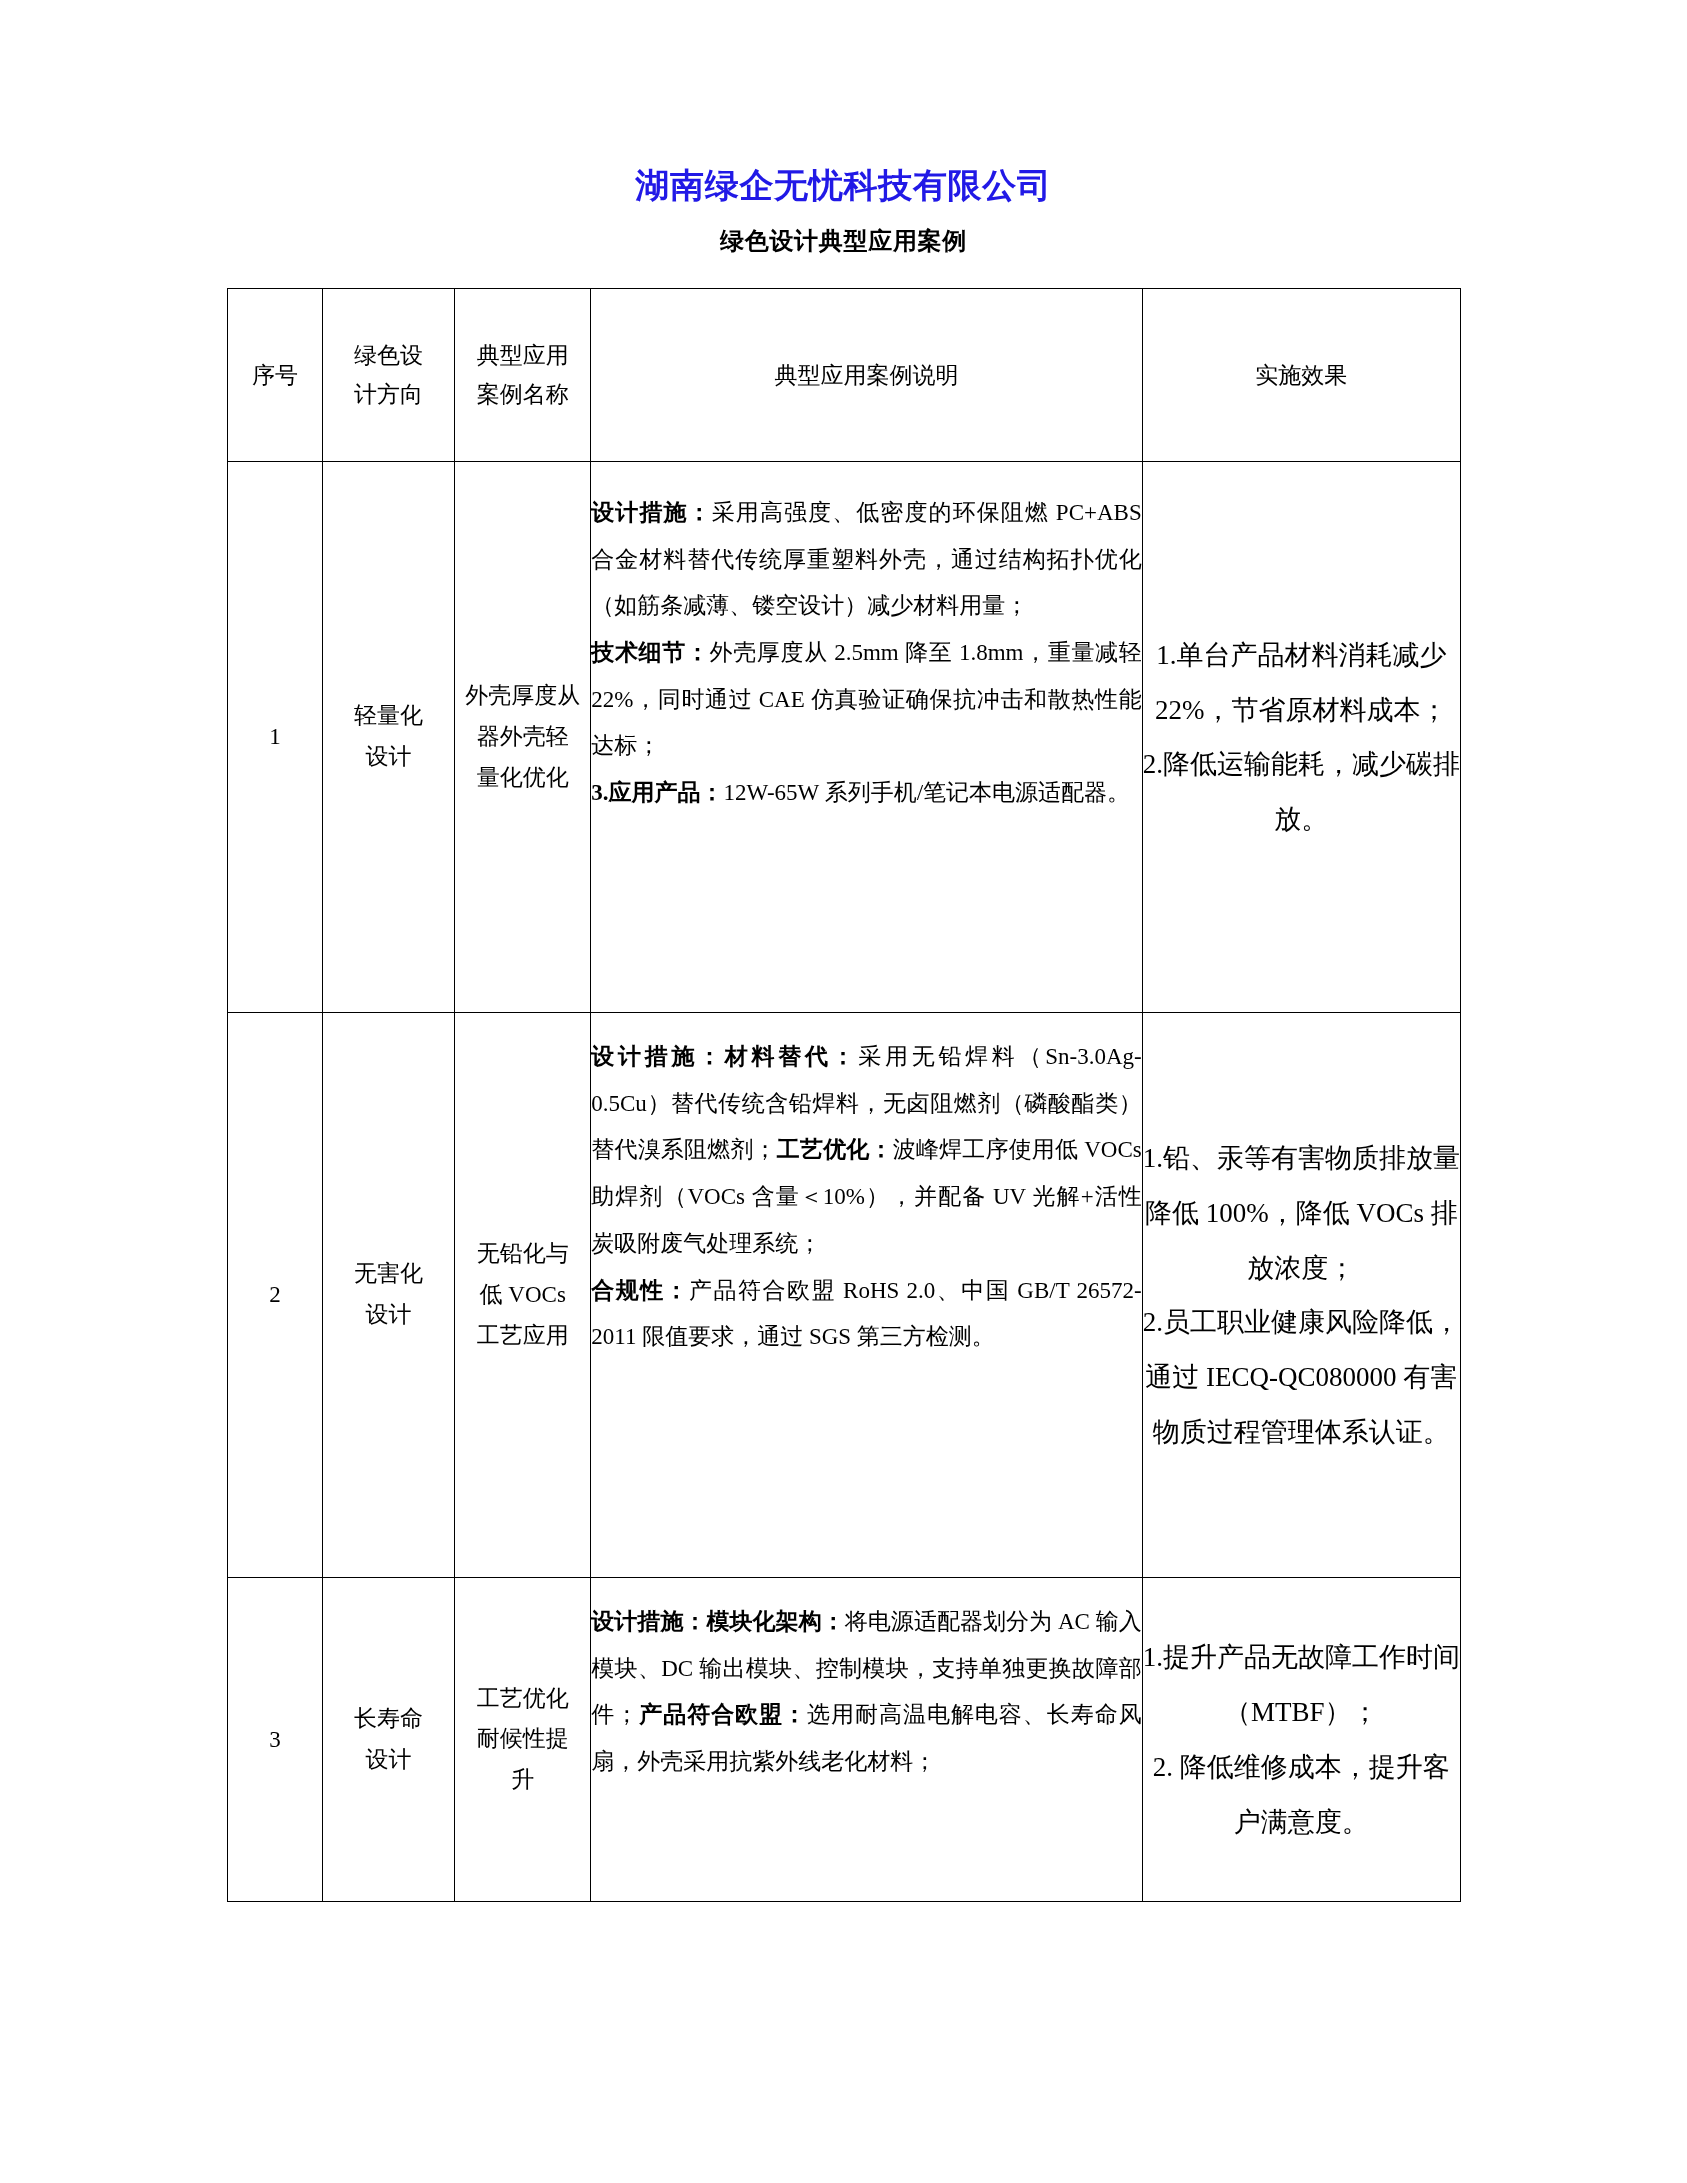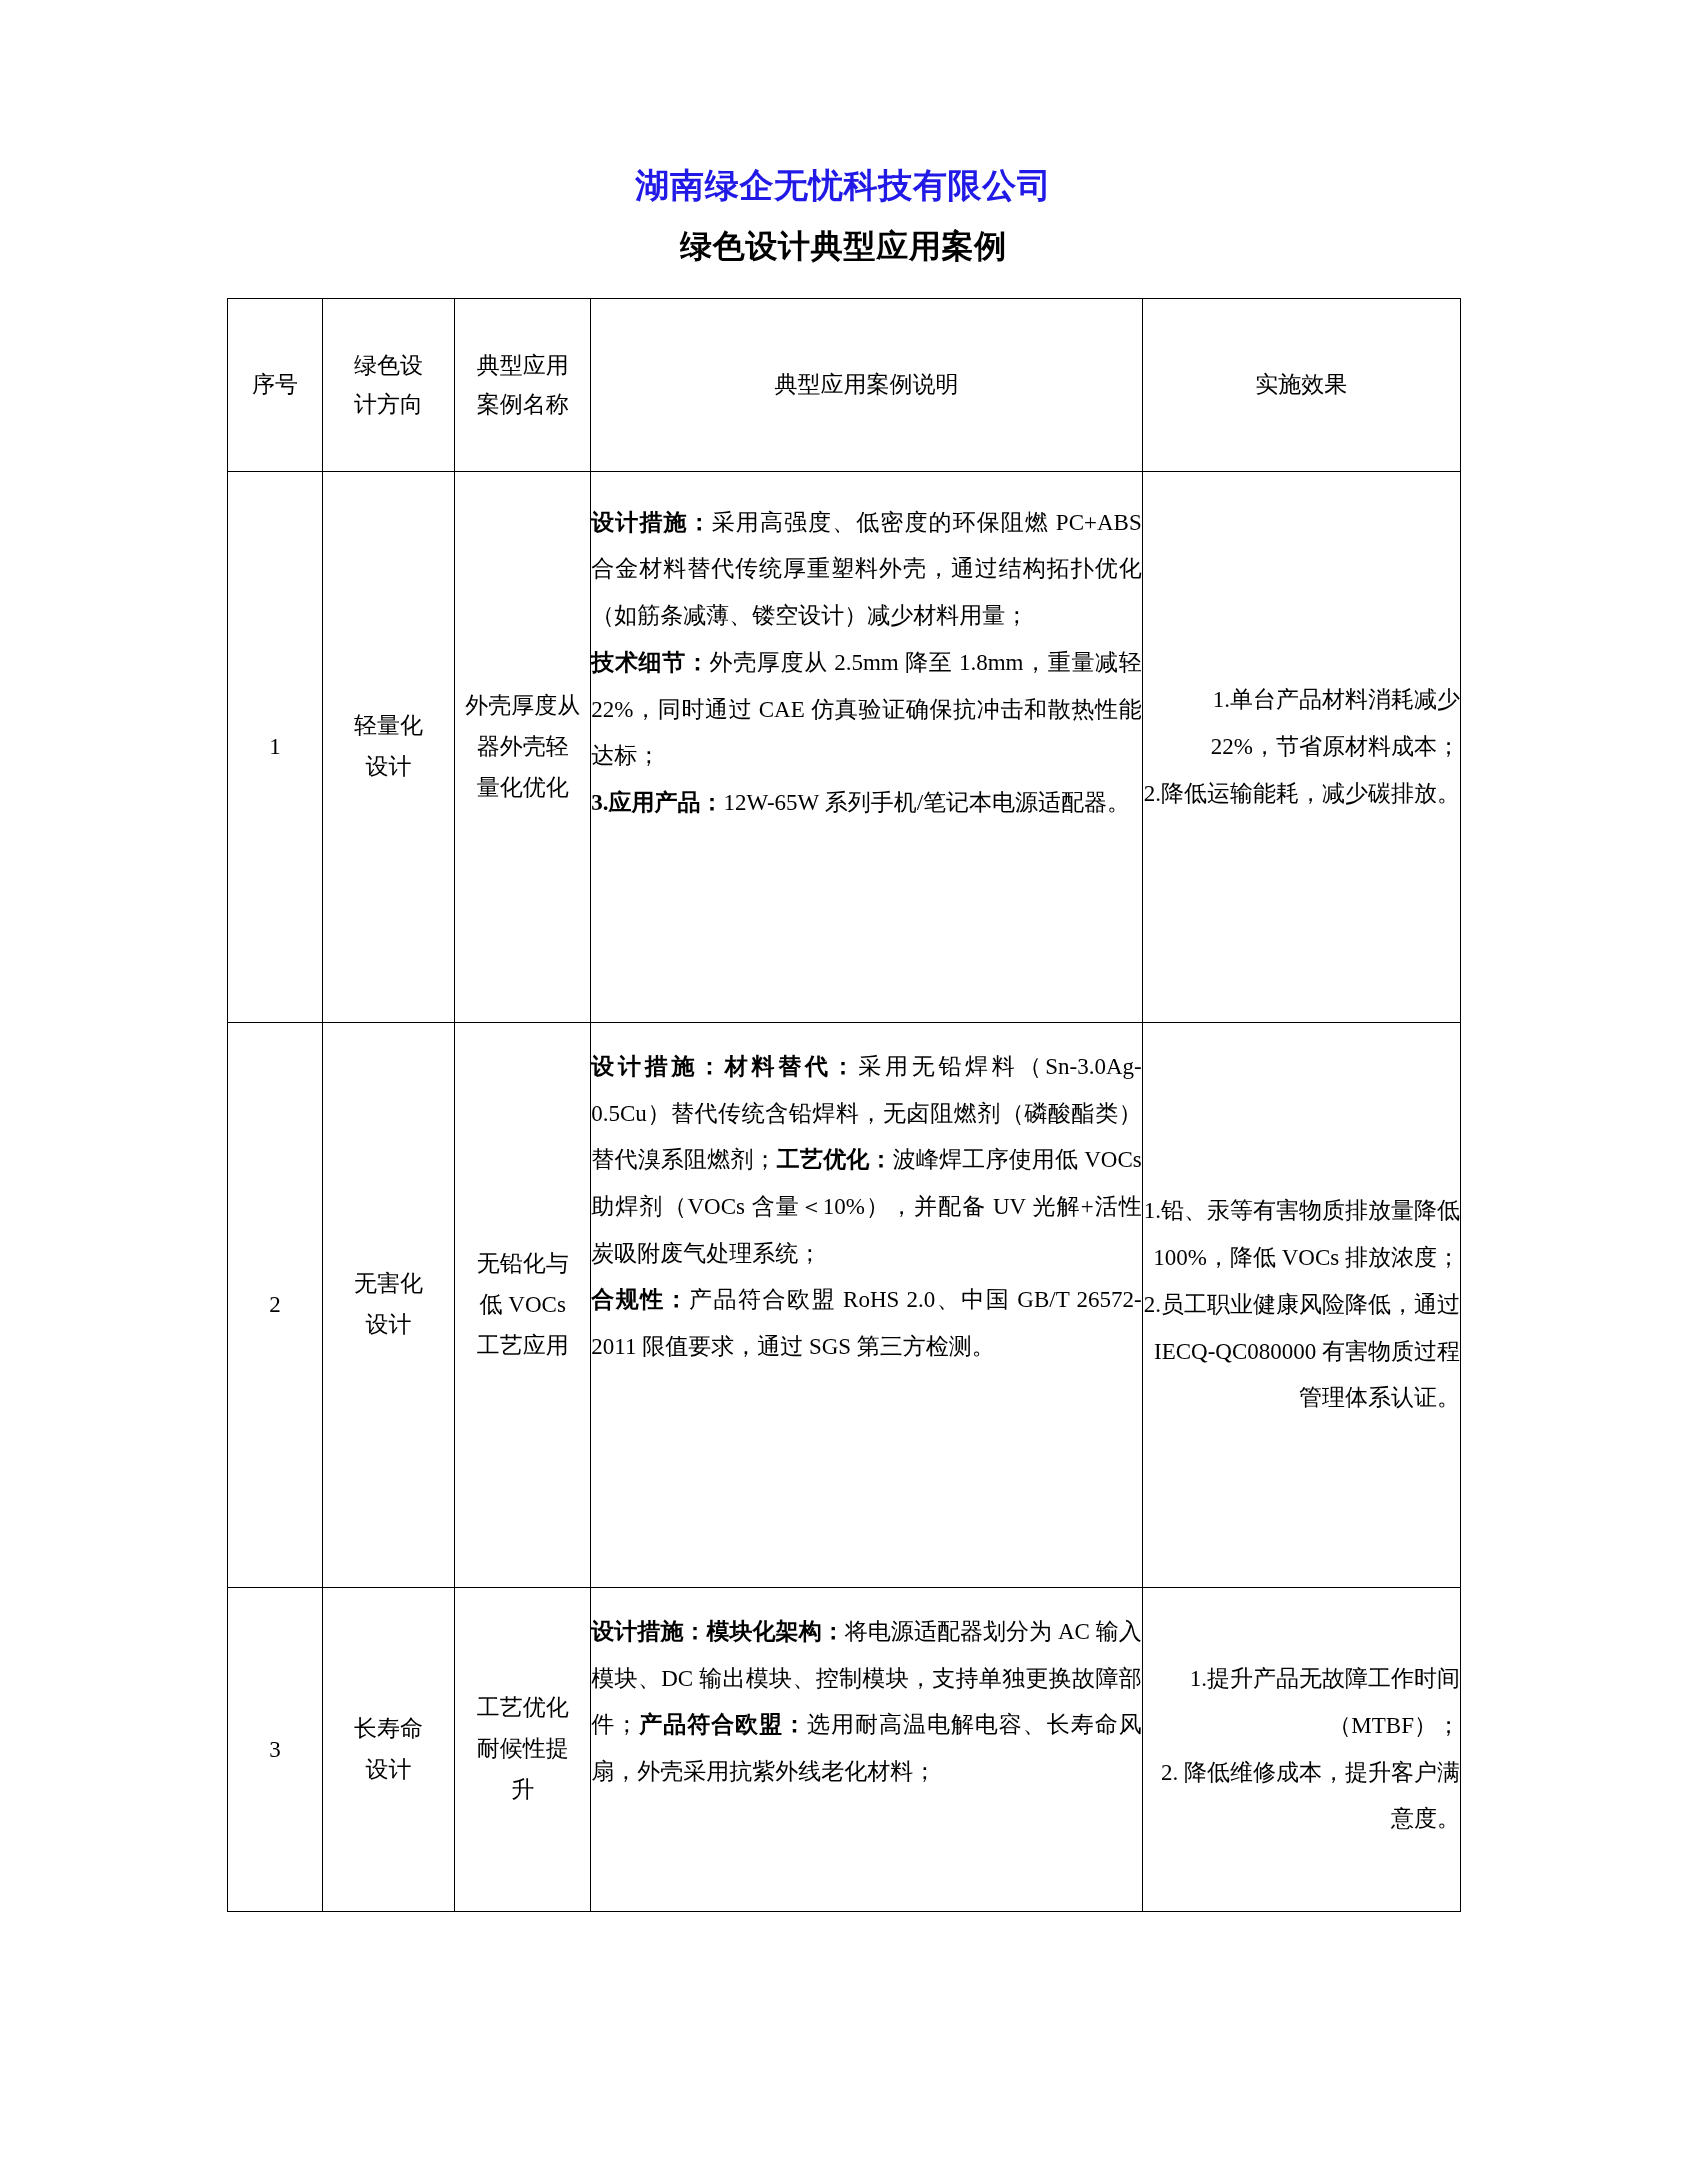--- a/index.html
+++ b/index.html
@@ -26,21 +26,21 @@
     text-align: center;
     font-size: 34px;
     font-weight: bold;
     color: #2119e6;
     line-height: 1.22;
     letter-spacing: 0.7px;
     margin: 0 0 5.5px 0;
   }
   .doc-subtitle {
     text-align: center;
-    font-size: 32px;
+    font-size: 24px;
     font-weight: bold;
     color: #000000;
     line-height: 1.22;
     letter-spacing: 0.7px;
     margin: 20.7px 0 32px 0;
   }
   table.case-table {
     width: 1234px;
     border-collapse: collapse;
     table-layout: fixed;
@@ -81,25 +81,25 @@
     padding: 0 6.9px;
   }
   td.col-desc {
     font-size: 23px;
     line-height: 2.03;
     padding: 18px 15px 18px 15px;
     text-align: justify;
     text-justify: inter-ideograph;
   }
   td.col-effect {
-    font-size: 23px;
+    font-size: 27px;
     line-height: 2.03;
     padding: 18px 12.4px 18px 13.8px;
     vertical-align: middle;
-    text-align: right;
+    text-align: center;
   }
   .row1 td.col-desc, .row2 td.col-desc, .row3 td.col-desc { vertical-align: top; }
   .row1 td.col-desc { padding-top: 27.6px; }
   .row2 td.col-desc { padding-top: 20.7px; }
   .row3 td.col-desc { padding-top: 20.7px; }
 
   .lbl { font-weight: bold; }
   .ital { font-weight: bold; }
   .para { margin: 0; }
   .desc-block p { margin: 0; }

